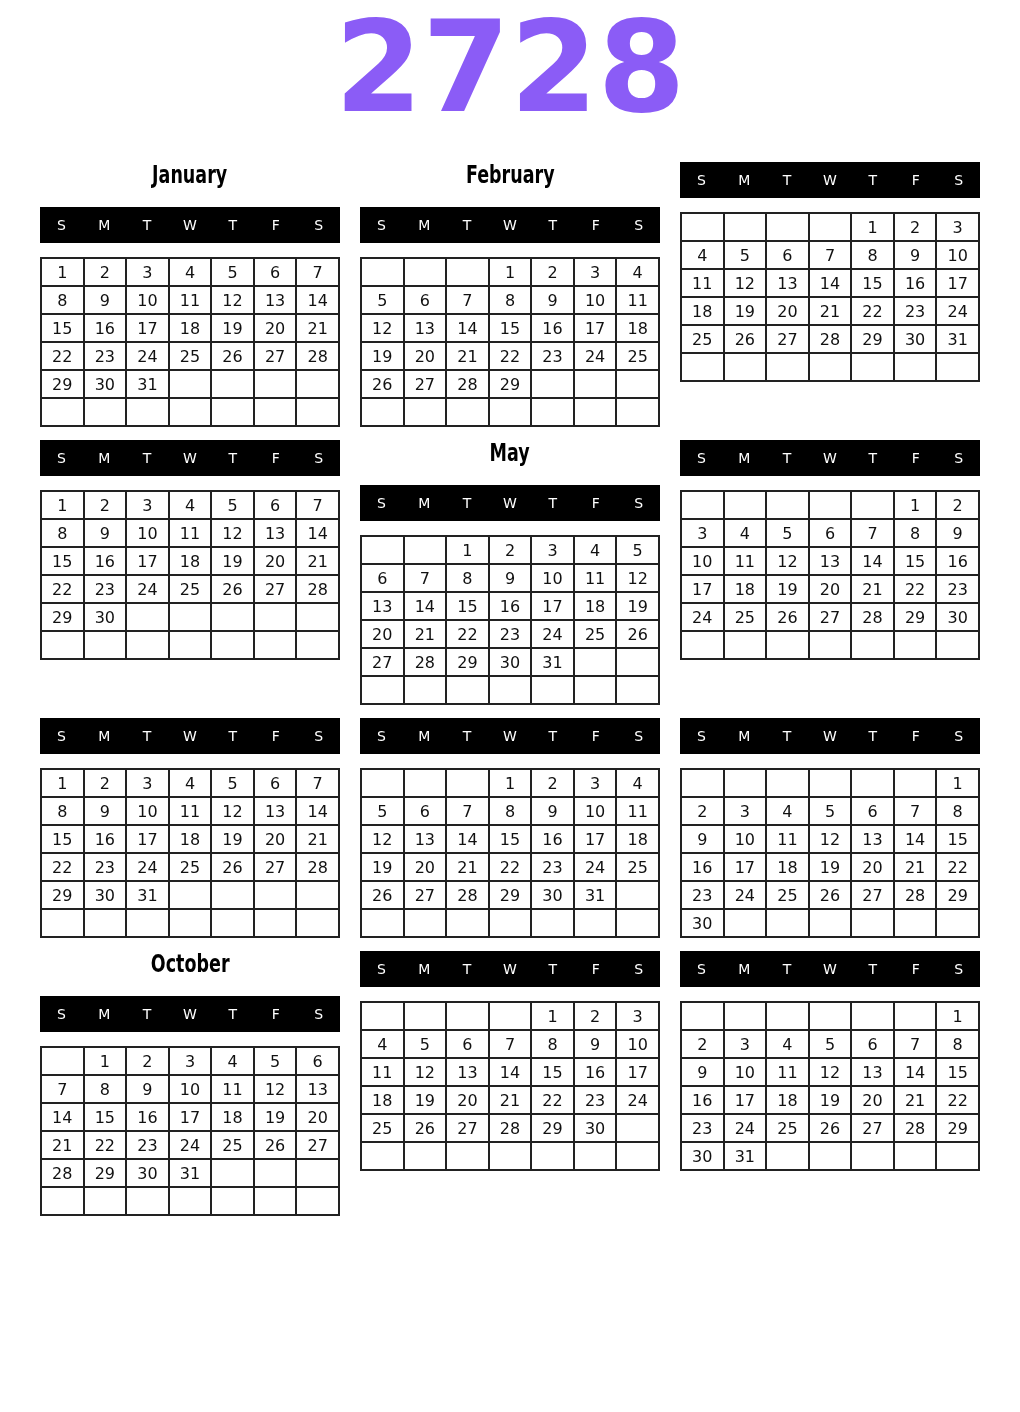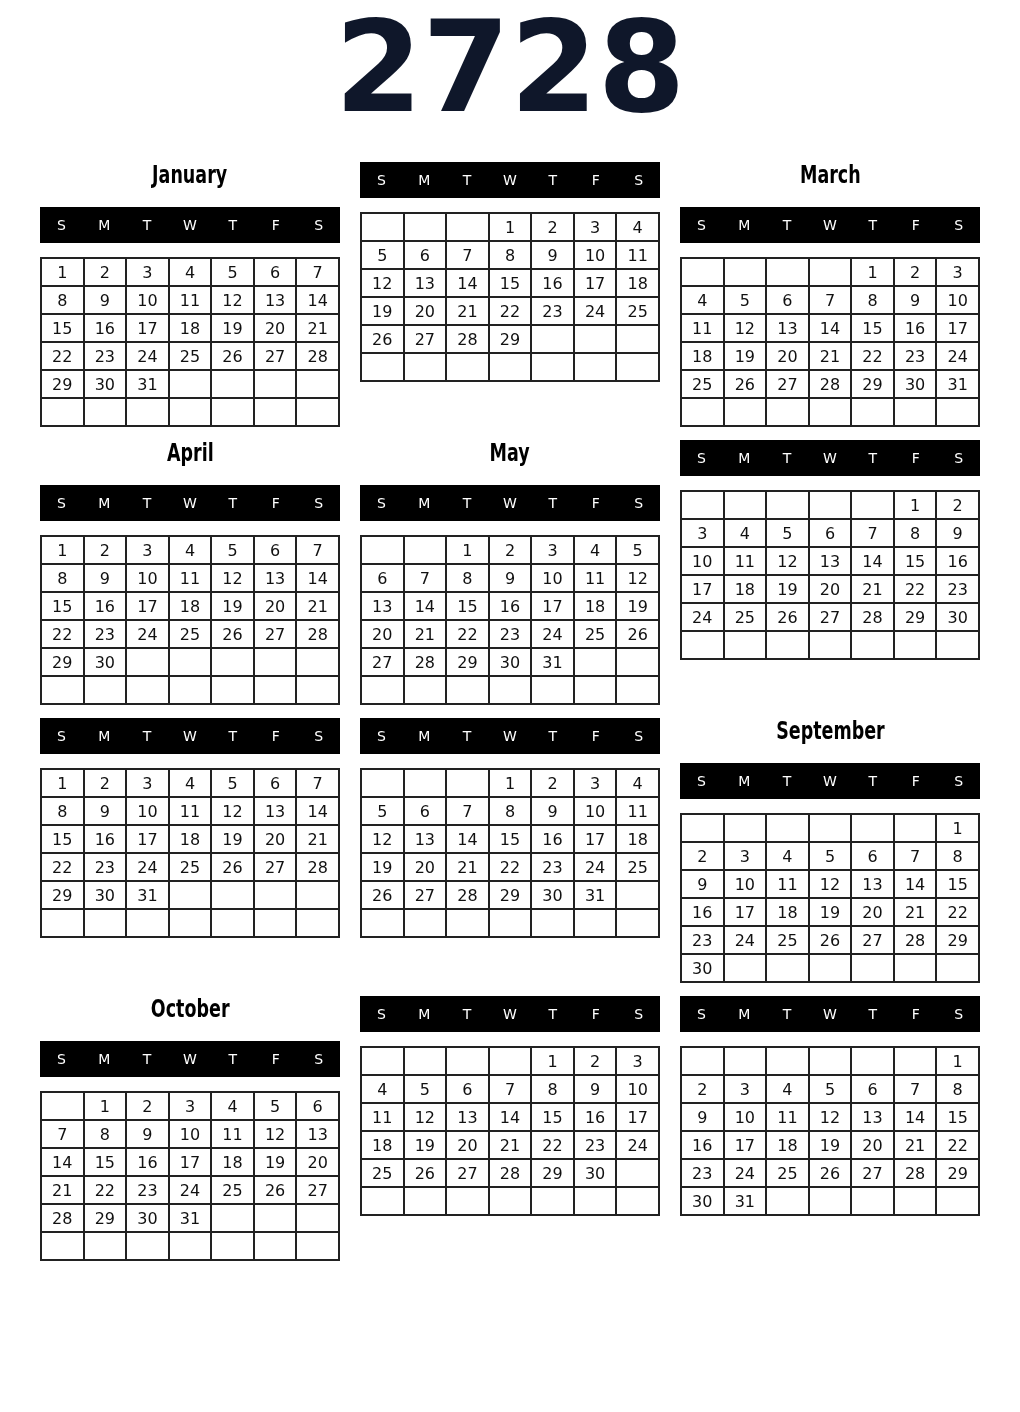--- a/index.html
+++ b/index.html
@@ -12,21 +12,21 @@
     width: 1020px;
     height: 1412px;
     overflow: hidden;
   }
   .year-title {
     margin-top: 5px;
     text-align: center;
     font-size: 126px;
     font-weight: bold;
     line-height: 1;
-    color: #0f172a;
+    color: #8b5cf6;
     letter-spacing: 0px;
   }
   .months-grid {
     width: 940px;
     margin: 31px auto 0 auto;
     display: grid;
     grid-template-columns: repeat(3, 300px);
     column-gap: 20px;
     row-gap: 13px;
   }
@@ -153,108 +153,108 @@
               <td></td>
               <td></td>
               <td></td>
               <td></td>
             </tr>
           </tbody>
     </table>
   </div>
 
   <div class="month-block">
-    <div class="weekday-header">
-          <span class="wd">S</span>
-          <span class="wd">M</span>
-          <span class="wd">T</span>
-          <span class="wd">W</span>
-          <span class="wd">T</span>
-          <span class="wd">F</span>
-          <span class="wd">S</span>
-        </div>
-    <table class="month-table">
-      <tbody>
-            <tr>
-              <td></td>
-              <td></td>
-              <td></td>
-              <td>1</td>
-              <td>2</td>
-              <td>3</td>
-              <td>4</td>
-            </tr>
-            <tr>
-              <td>5</td>
-              <td>6</td>
-              <td>7</td>
-              <td>8</td>
-              <td>9</td>
-              <td>10</td>
-              <td>11</td>
-            </tr>
-            <tr>
-              <td>12</td>
-              <td>13</td>
-              <td>14</td>
-              <td>15</td>
-              <td>16</td>
-              <td>17</td>
-              <td>18</td>
-            </tr>
-            <tr>
-              <td>19</td>
-              <td>20</td>
-              <td>21</td>
-              <td>22</td>
-              <td>23</td>
-              <td>24</td>
-              <td>25</td>
-            </tr>
-            <tr>
-              <td>26</td>
-              <td>27</td>
-              <td>28</td>
-              <td>29</td>
-              <td></td>
-              <td></td>
-              <td></td>
-            </tr>
-            <tr>
-              <td></td>
-              <td></td>
-              <td></td>
-              <td></td>
-              <td></td>
-              <td></td>
-              <td></td>
-            </tr>
-          </tbody>
-    </table>
-  </div>
-
-  <div class="month-block">
     <div class="month-title">
-      <span>March</span>
+      <span>February</span>
     </div>
     <div class="weekday-header">
           <span class="wd">S</span>
           <span class="wd">M</span>
           <span class="wd">T</span>
           <span class="wd">W</span>
           <span class="wd">T</span>
           <span class="wd">F</span>
           <span class="wd">S</span>
         </div>
     <table class="month-table">
       <tbody>
             <tr>
               <td></td>
               <td></td>
               <td></td>
+              <td>1</td>
+              <td>2</td>
+              <td>3</td>
+              <td>4</td>
+            </tr>
+            <tr>
+              <td>5</td>
+              <td>6</td>
+              <td>7</td>
+              <td>8</td>
+              <td>9</td>
+              <td>10</td>
+              <td>11</td>
+            </tr>
+            <tr>
+              <td>12</td>
+              <td>13</td>
+              <td>14</td>
+              <td>15</td>
+              <td>16</td>
+              <td>17</td>
+              <td>18</td>
+            </tr>
+            <tr>
+              <td>19</td>
+              <td>20</td>
+              <td>21</td>
+              <td>22</td>
+              <td>23</td>
+              <td>24</td>
+              <td>25</td>
+            </tr>
+            <tr>
+              <td>26</td>
+              <td>27</td>
+              <td>28</td>
+              <td>29</td>
+              <td></td>
+              <td></td>
+              <td></td>
+            </tr>
+            <tr>
+              <td></td>
+              <td></td>
+              <td></td>
+              <td></td>
+              <td></td>
+              <td></td>
+              <td></td>
+            </tr>
+          </tbody>
+    </table>
+  </div>
+
+  <div class="month-block">
+    <div class="weekday-header">
+          <span class="wd">S</span>
+          <span class="wd">M</span>
+          <span class="wd">T</span>
+          <span class="wd">W</span>
+          <span class="wd">T</span>
+          <span class="wd">F</span>
+          <span class="wd">S</span>
+        </div>
+    <table class="month-table">
+      <tbody>
+            <tr>
+              <td></td>
+              <td></td>
+              <td></td>
               <td></td>
               <td>1</td>
               <td>2</td>
               <td>3</td>
             </tr>
             <tr>
               <td>4</td>
               <td>5</td>
               <td>6</td>
               <td>7</td>
@@ -296,23 +296,20 @@
               <td></td>
               <td></td>
               <td></td>
               <td></td>
             </tr>
           </tbody>
     </table>
   </div>
 
   <div class="month-block">
-    <div class="month-title">
-      <span>April</span>
-    </div>
     <div class="weekday-header">
           <span class="wd">S</span>
           <span class="wd">M</span>
           <span class="wd">T</span>
           <span class="wd">W</span>
           <span class="wd">T</span>
           <span class="wd">F</span>
           <span class="wd">S</span>
         </div>
     <table class="month-table">
@@ -652,23 +649,20 @@
               <td></td>
               <td></td>
               <td></td>
               <td></td>
             </tr>
           </tbody>
     </table>
   </div>
 
   <div class="month-block">
-    <div class="month-title">
-      <span>September</span>
-    </div>
     <div class="weekday-header">
           <span class="wd">S</span>
           <span class="wd">M</span>
           <span class="wd">T</span>
           <span class="wd">W</span>
           <span class="wd">T</span>
           <span class="wd">F</span>
           <span class="wd">S</span>
         </div>
     <table class="month-table">

